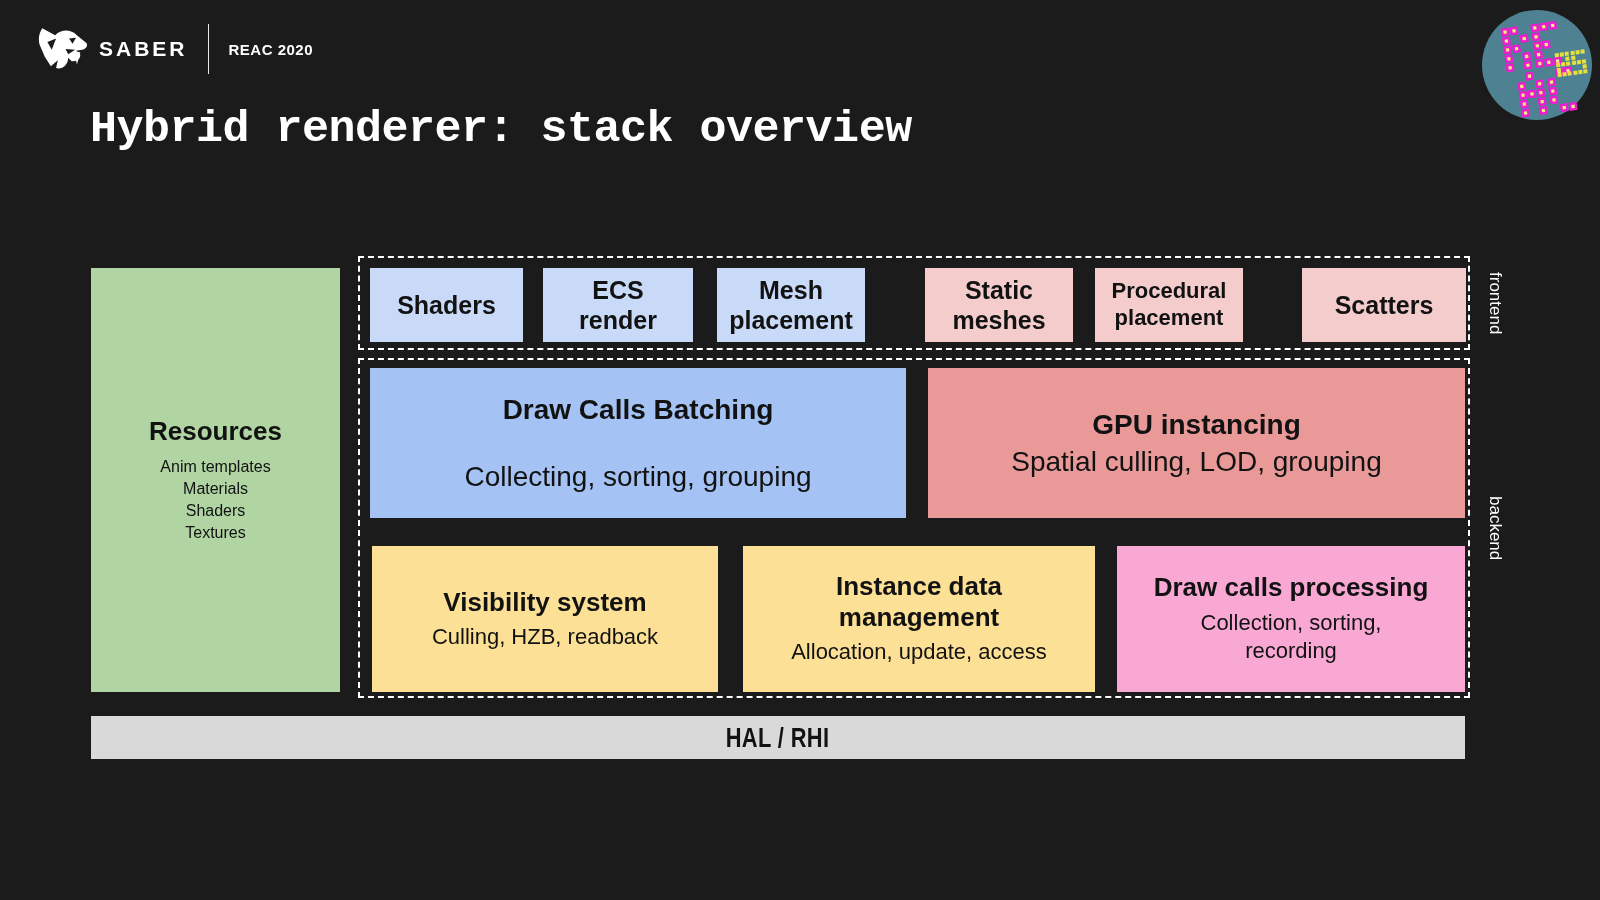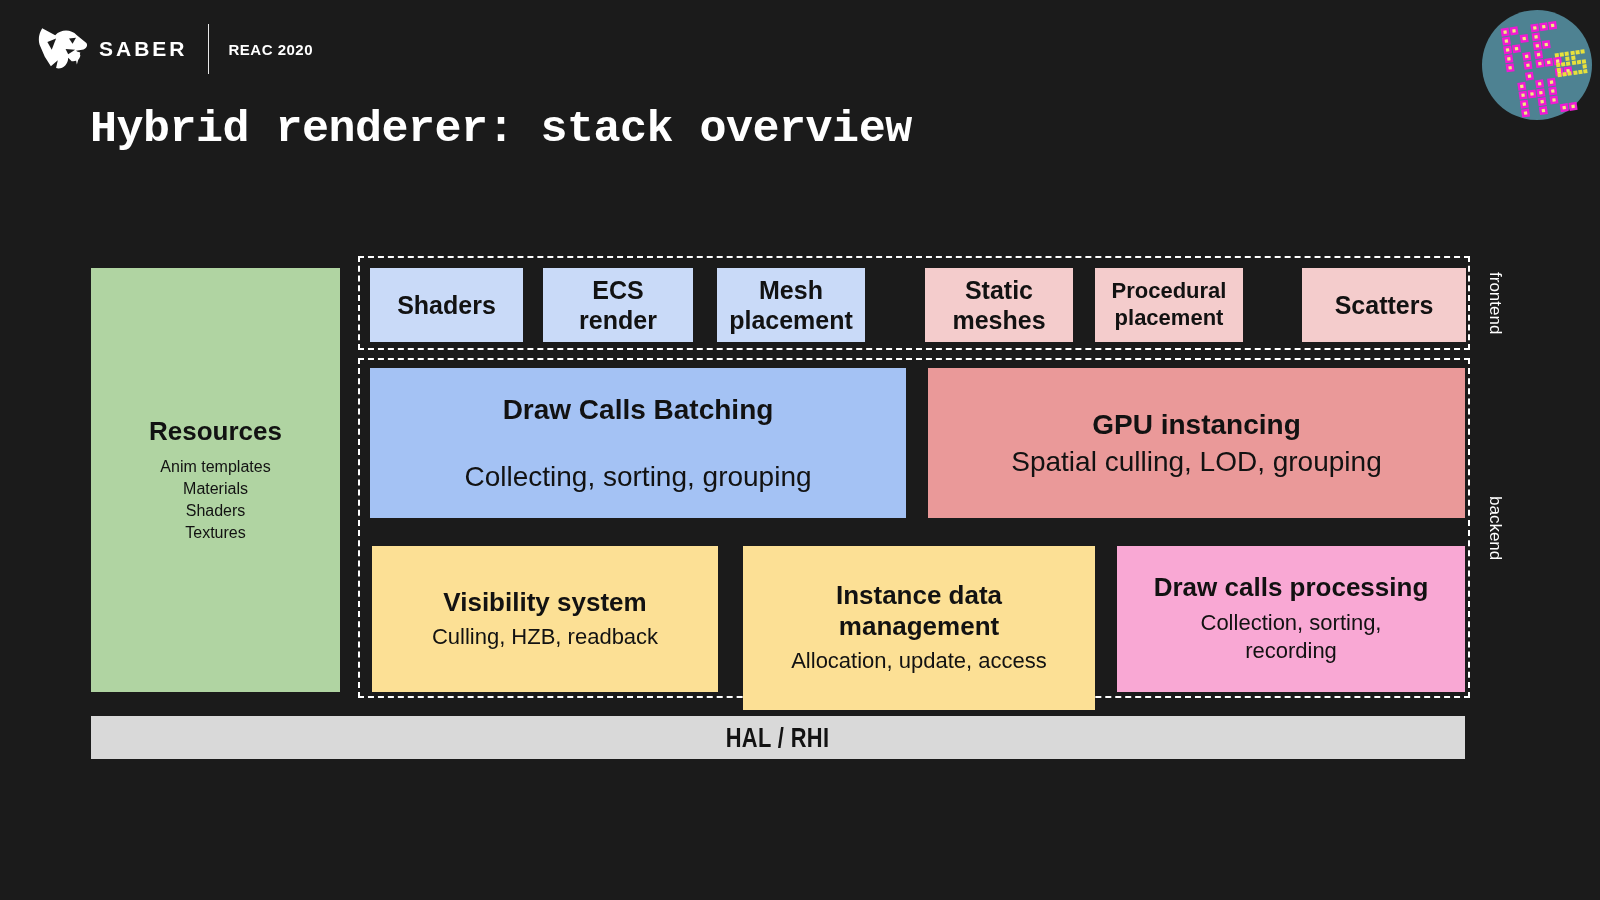--- a/index.html
+++ b/index.html
@@ -215,21 +215,21 @@
     </div>
     <div class="box" style="left: 568px; top: 8px; width: 537px; height: 150px; background: rgb(234, 153, 153);">
       <div class="sys-title">GPU instancing</div>
       <div class="sys-sub">Spatial culling, LOD, grouping</div>
     </div>
 
     <div class="box" style="left: 12px; top: 186px; width: 346px; height: 146px; background: rgb(252, 224, 149);">
       <div class="mod-title">Visibility system</div>
       <div class="mod-sub">Culling, HZB, readback</div>
     </div>
-    <div class="box" style="left: 383px; top: 186px; width: 352px; height: 164px; background: rgb(252, 224, 149);">
+    <div class="box" style="left: 383px; top: 186px; width: 352px; height: 146px; background: rgb(252, 224, 149);">
       <div class="mod-title maxw230">Instance data management</div>
       <div class="mod-sub">Allocation, update, access</div>
     </div>
     <div class="box" style="left: 757px; top: 186px; width: 348px; height: 146px; background: #f9a8d4;">
       <div class="mod-title">Draw calls processing</div>
       <div class="mod-sub maxw245">Collection, sorting, recording</div>
     </div>
   </div>
   <div class="side-label" style="top:358px;height:340px;">backend</div>
 

